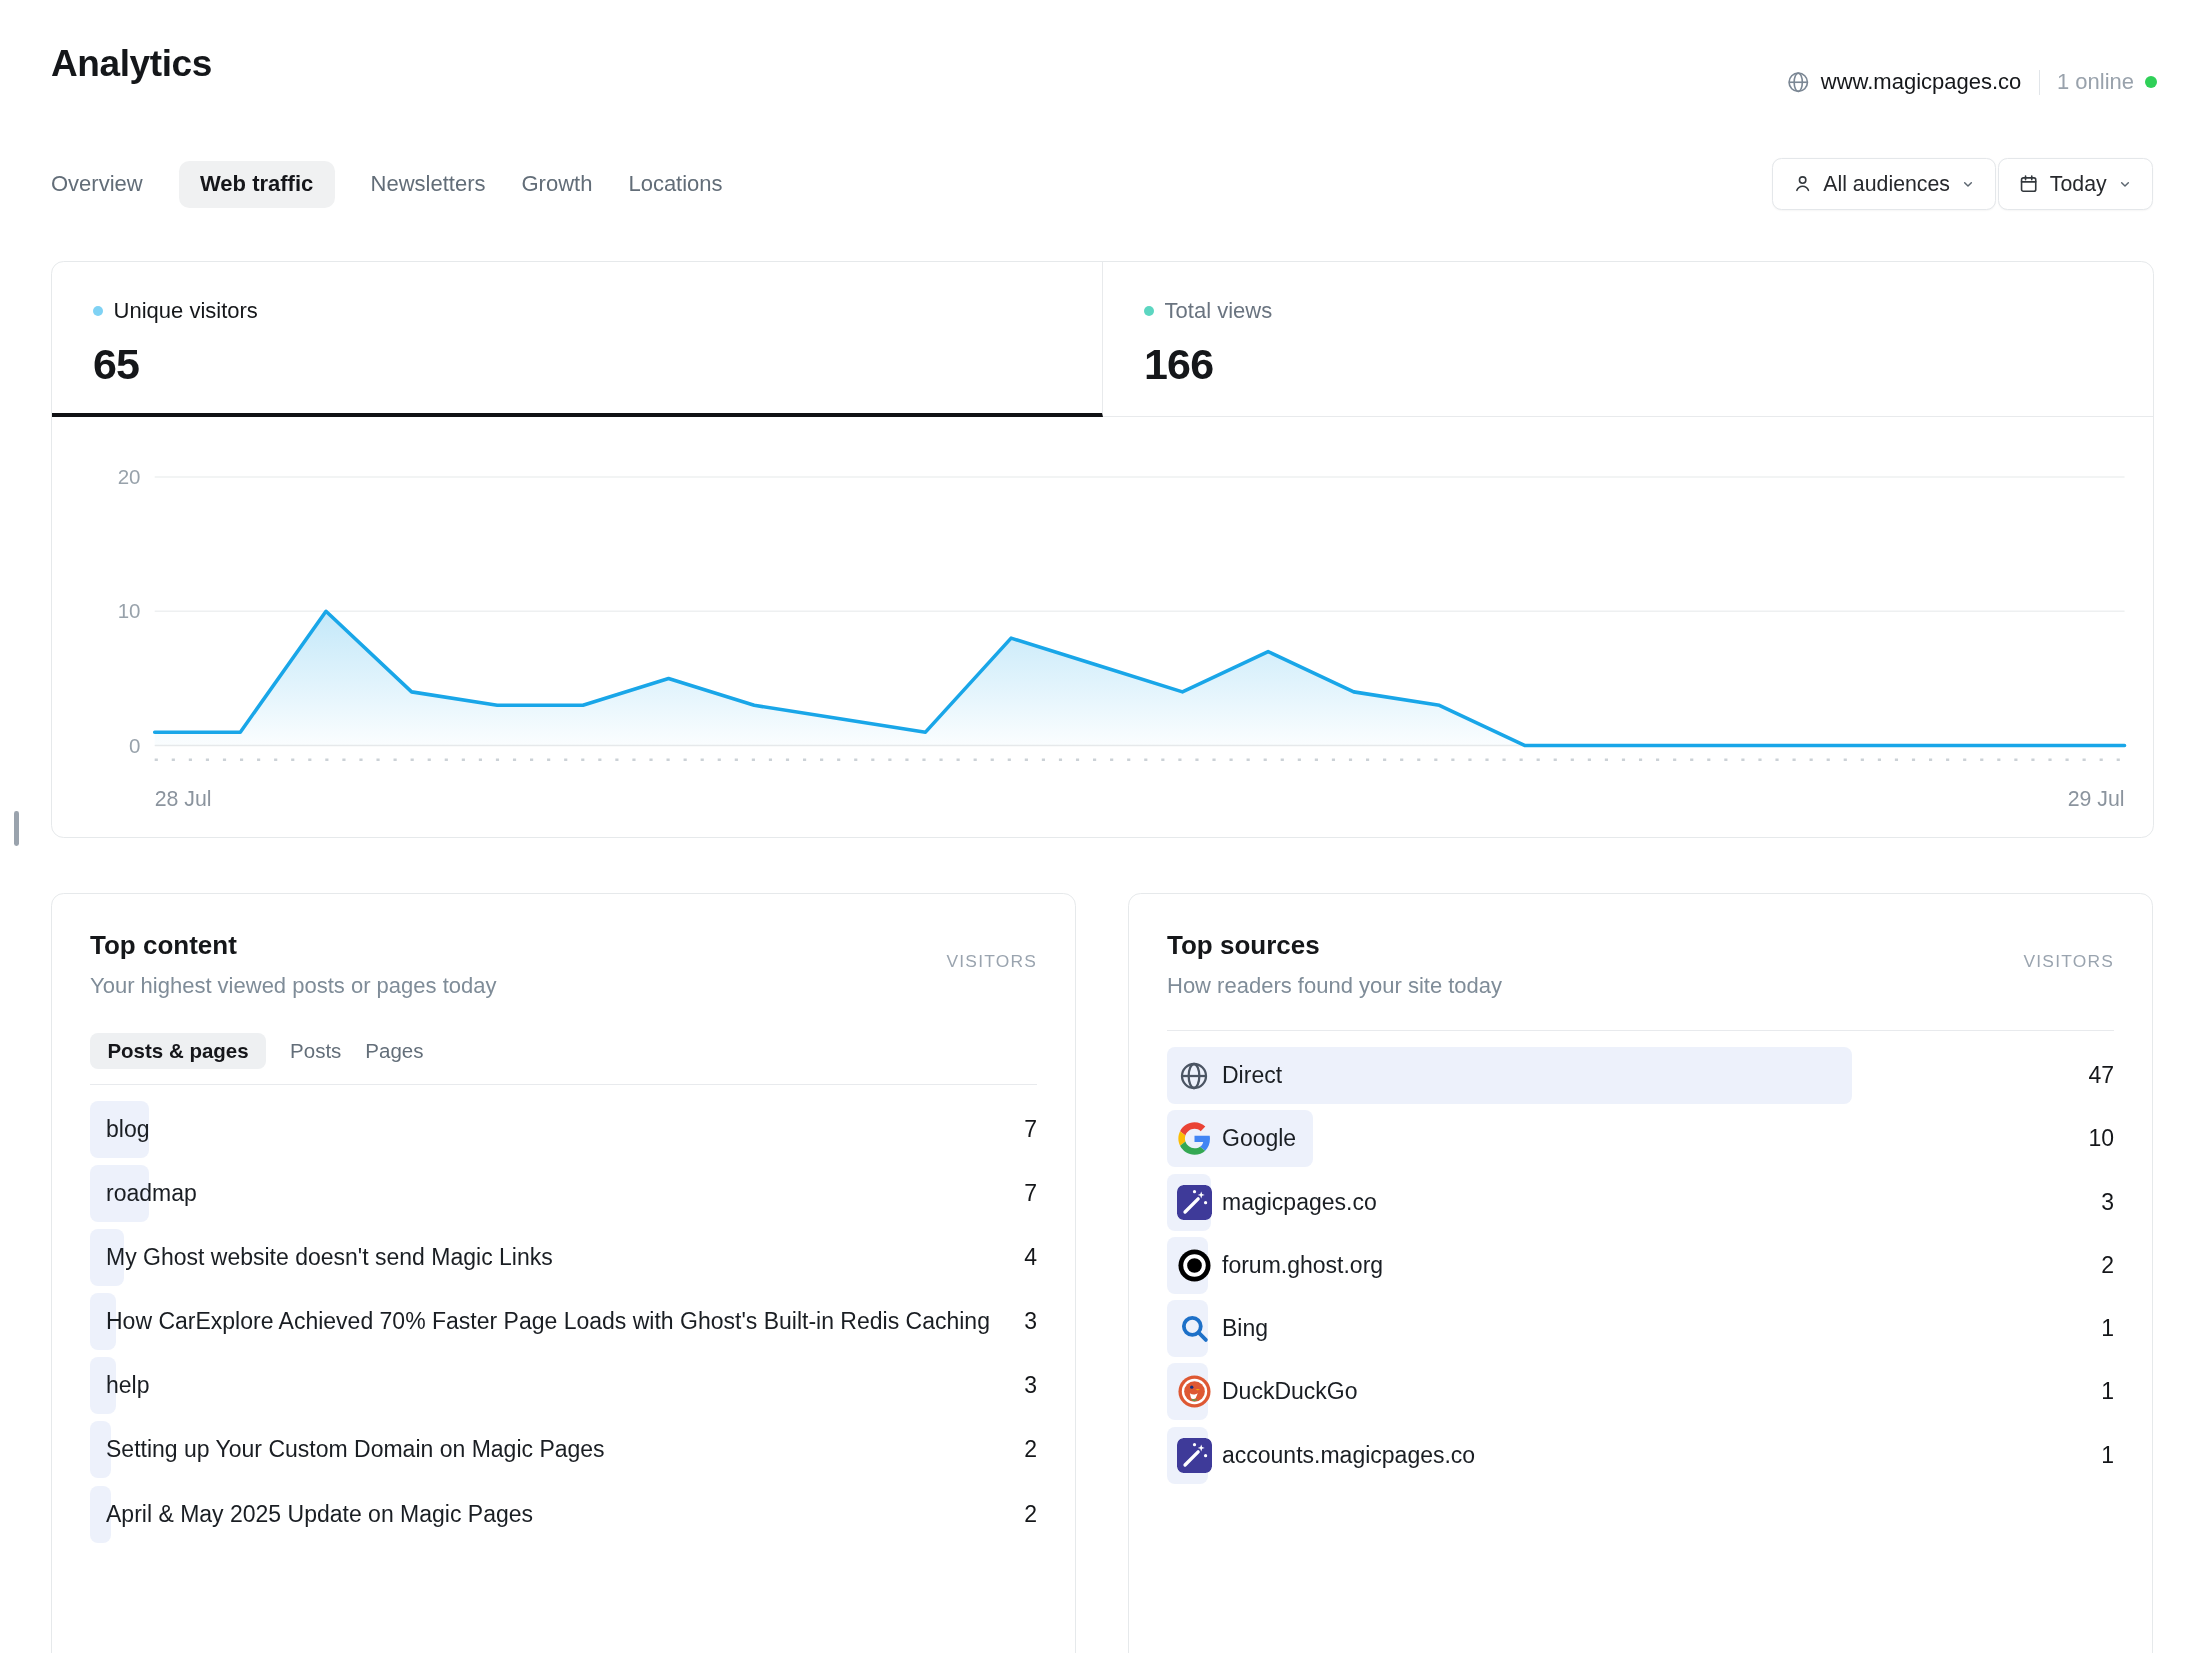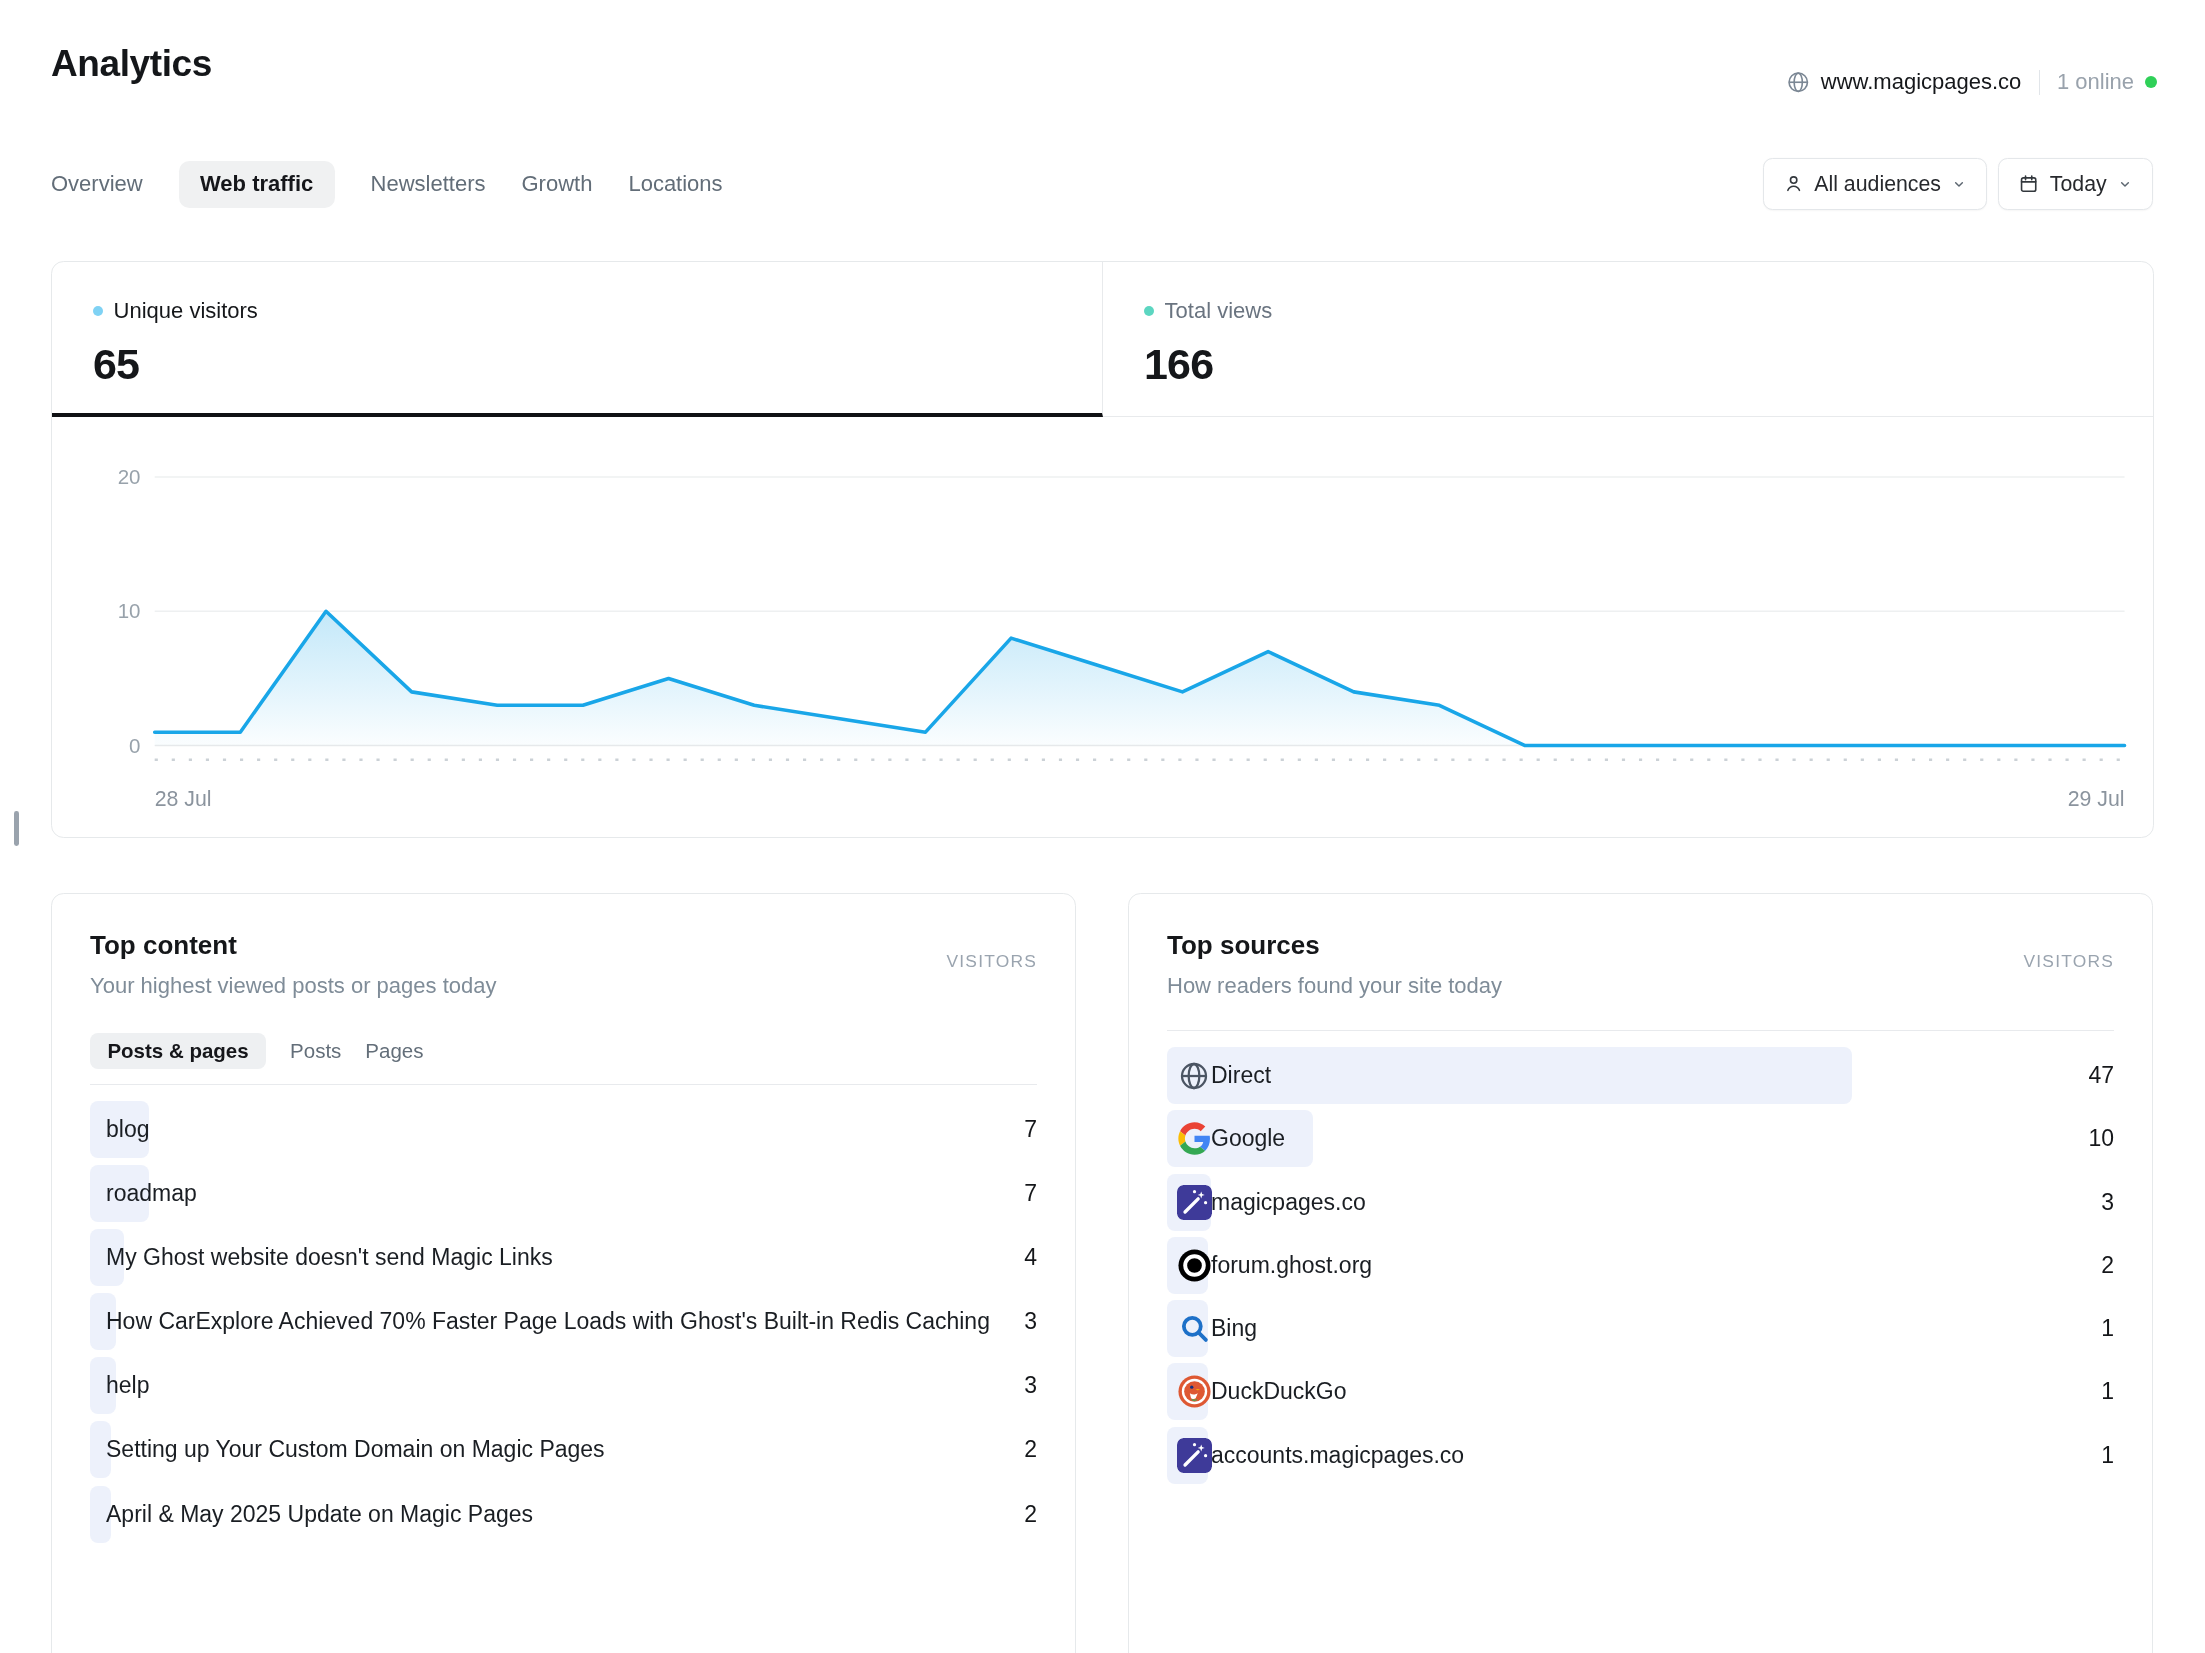--- a/index.html
+++ b/index.html
@@ -13,21 +13,21 @@
   #site-meta .domain { font-size:22px; font-weight:500; color:#15171a; }
   #site-meta .vdiv { width:0.8px; height:25px; background:#e1e5e9; margin:0 17.4px; }
   #site-meta .online { font-size:22px; color:#99a2ac; }
   #site-meta .online-dot { width:12px; height:12px; border-radius:50%; margin-left:11px; }
 
   
   #nav-row { position:absolute; left:51px; right:52px; top:158px; height:52px; display:flex; justify-content:space-between; align-items:center; }
   #nav-tabs { display:flex; align-items:center; gap:36px; }
   .nav-tab { font-size:22px; color:#626d78; font-weight:500; height:47px; display:flex; align-items:center; border-radius:10.3px; cursor:pointer; }
   .nav-tab.active { background:#f0f1f2; color:#15161a; font-weight:700; padding:0 21.3px; }
-  #nav-actions { display:flex; gap:11px;justify-content:space-between; }
+  #nav-actions { display:flex; gap:2px;justify-content:space-between; }
   .btn { height:52px; display:flex; align-items:center; gap:10.3px; background:#fff; border:1.2px solid #e4e7ea;
     border-radius:9.5px; padding:0 19px; font-size:21.3px; font-weight:500; color:#27292d; box-shadow:0 0.8px 1.6px rgba(0,0,0,.04); cursor:pointer; }
   .btn svg.lead { width:21.3px; height:21.3px; }
   .btn svg.chev { width:16px; height:16px; }
 
   
   #panel { position:absolute; left:51px; top:261px; width:2103px; height:577px; border:0.8px solid #e6e9eb; border-radius:12.6px; background:#fff; }
   #stat-row { display:flex; height:155px; }
   .stat-cell { padding:36px 0 9px 41px; position:relative; cursor:pointer; }
   .stat-cell.first { width:1051px; border-right:0.8px solid #e8eaec; border-bottom:4px solid #101114; border-top-left-radius:12.6px; }
@@ -54,21 +54,21 @@
   #card-content .card-hr { top:190px; }
   #card-sources .card-hr { top:136px; }
   .rows { position:absolute; left:38px; right:38px; }
   #card-content .rows { top:207px; }
   #card-sources .rows { top:153px; }
   .row { position:relative; height:57px; margin-bottom:7.1px; cursor:pointer; }
   #card-sources .row { margin-bottom:6.3px; }
   .row-bar { position:absolute; left:0; top:0; height:57px; background:#edf1fb; border-radius:8px; min-width:20.5px; }
   #card-sources .row-bar { min-width:41px; }
   .row-label { position:absolute; left:16px; top:0; height:57px; display:flex; align-items:center; font-size:23px; color:#1a1e23; white-space:nowrap; }
-  #card-sources .row-label { left:44px; }
+  #card-sources .row-label { left:55px; }
   .row-value { position:absolute; right:0; top:0; height:57px; display:flex; align-items:center; font-size:23px; color:#15171a; }
   .row-icon { position:absolute; left:9.5px; top:11px; width:35px; height:35px; display:flex; align-items:center; justify-content:center; }
   .row-icon svg { width:35px; height:35px; }
   .row-icon.tile svg { width:35px; height:35px; border-radius:6.3px; }
   .row-icon.globe-ic { color:#4b5563; }
   .row-icon.globe-ic svg { width:32px; height:32px; }
 
   
   #left-artifact { position:absolute; left:14.2px; top:811px; width:4.7px; height:35px; background:#9aa3ad; border-radius:2.4px; }
 </style>

